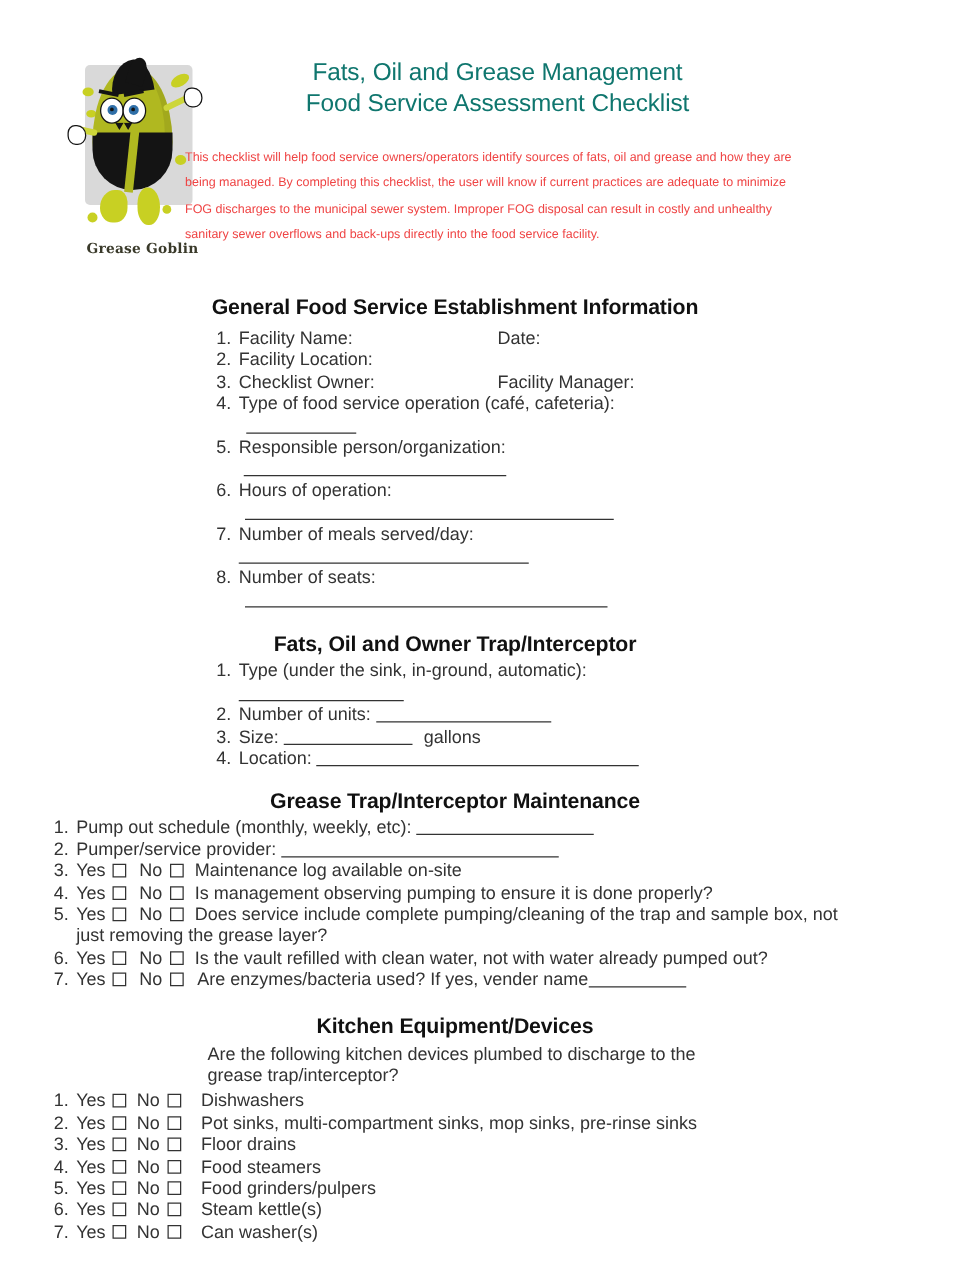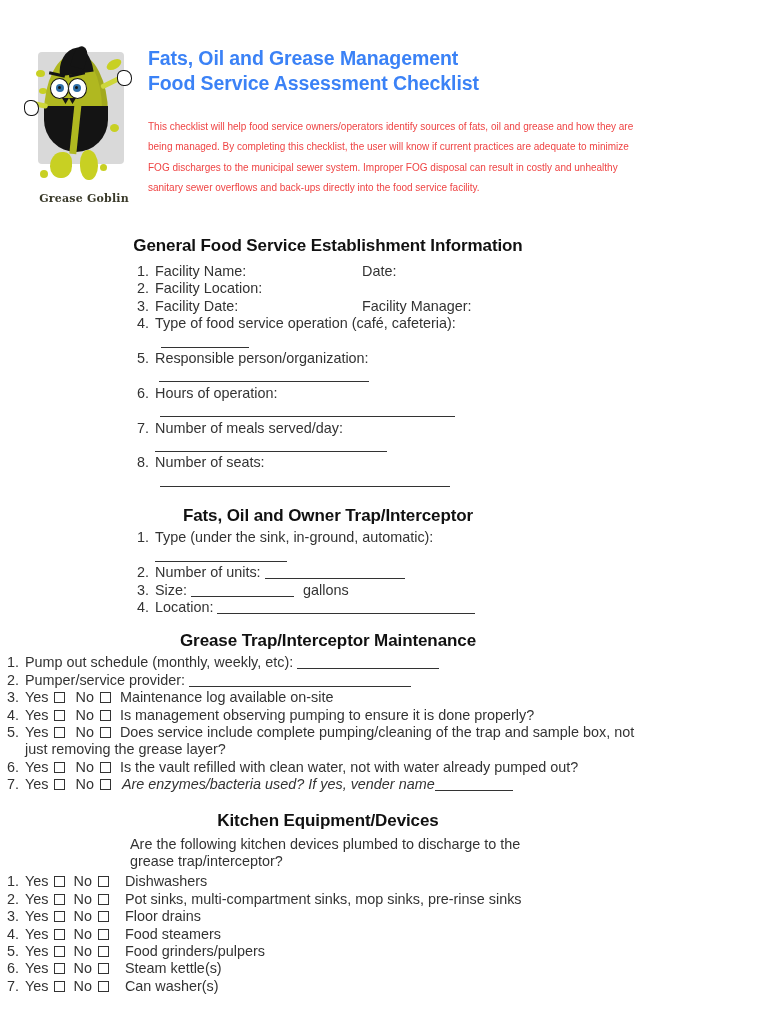--- a/index.html
+++ b/index.html
@@ -27,21 +27,21 @@
   .header {
     position: absolute;
     left: 0;
     top: 36px;
     width: 768px;
     height: 200px;
   }
 
   .logo-block {
     position: absolute;
-    left: 22px;
+    left: 52px;
     top: 4px;
     width: 120px;
     height: 185px;
   }
   .logo-art {
     position: relative;
     width: 112px;
     height: 150px;
   }
   .logo-caption {
@@ -174,25 +174,25 @@
   .sp5 { left: 58px; top: 110px; width: 18px; height: 30px; border-radius: 45% 55% 50% 50%; }
   .sp6 { left: 18px; top: 130px; width: 8px; height: 8px; }
   .sp7 { left: 78px; top: 124px; width: 7px; height: 7px; }
   .sp8 { left: 88px; top: 84px; width: 9px; height: 8px; }
 
   .doc-title {
     position: absolute;
     left: 148px;
     top: 10px;
     width: 500px;
-    text-align: left;
+    text-align: center;
     font-size: 19.5px;
-    font-weight: bold;
+    font-weight: normal;
     line-height: 25px;
-    color: #3b82f6;
+    color: #0f766e;
     letter-spacing: -0.1px;
   }
 
   .intro {
     position: absolute;
     left: 148px;
     top: 81px;
     width: 490px;
     font-size: 10px;
     line-height: 20.3px;
@@ -211,20 +211,21 @@
   .content {
     position: absolute;
     left: 0;
     top: 236px;
     width: 768px;
   }
 
   .section {
     position: relative;
     width: 656px;
+    padding-left: 36px;
   }
 
   .sect-pad {
     padding-left: 130px;
     padding-right: 120px;
   }
 
   ol.numlist {
     margin: 0;
     padding: 0;
@@ -377,21 +378,21 @@
             <span class="right-label">Date:</span>
           </li>
 
           <li>
             <span class="num">2.</span>
             <span>Facility Location:</span>
           </li>
 
           <li class="two-col">
             <span class="num">3.</span>
-            <span>Facility Date:</span>
+            <span>Checklist Owner:</span>
             <span class="right-label">Facility Manager:</span>
           </li>
 
           <li>
             <span class="num">4.</span>
             <span>Type of food service operation (café, cafeteria):</span>
             <span class="u-line" style="width:88px;margin-left:6px;"></span>
           </li>
 
           <li>
@@ -508,21 +509,21 @@
             <span class="cb"></span>
             <span style="margin-left:3px;">Is the vault refilled with clean water, not with water already pumped out?</span>
           </li>
 
           <li>
             <span class="num">7.</span>
             <span class="yn">Yes</span>
             <span class="cb"></span>
             <span class="yn" style="margin-left:4px;">No</span>
             <span class="cb"></span>
-            <span style="margin-left:5px;font-style:italic;">Are enzymes/bacteria used?  If yes, vender name</span><span class="u-line" style="width:78px;"></span>
+            <span style="margin-left:5px;">Are enzymes/bacteria used?  If yes, vender name</span><span class="u-line" style="width:78px;"></span>
           </li>
 
         </ol>
       </div>
     </div>
 
     <div class="section">
       <div class="section-title t4">Kitchen Equipment/Devices</div>
       <div class="kitchen-intro">Are the following kitchen devices plumbed to discharge to the grease trap/interceptor?</div>
 

